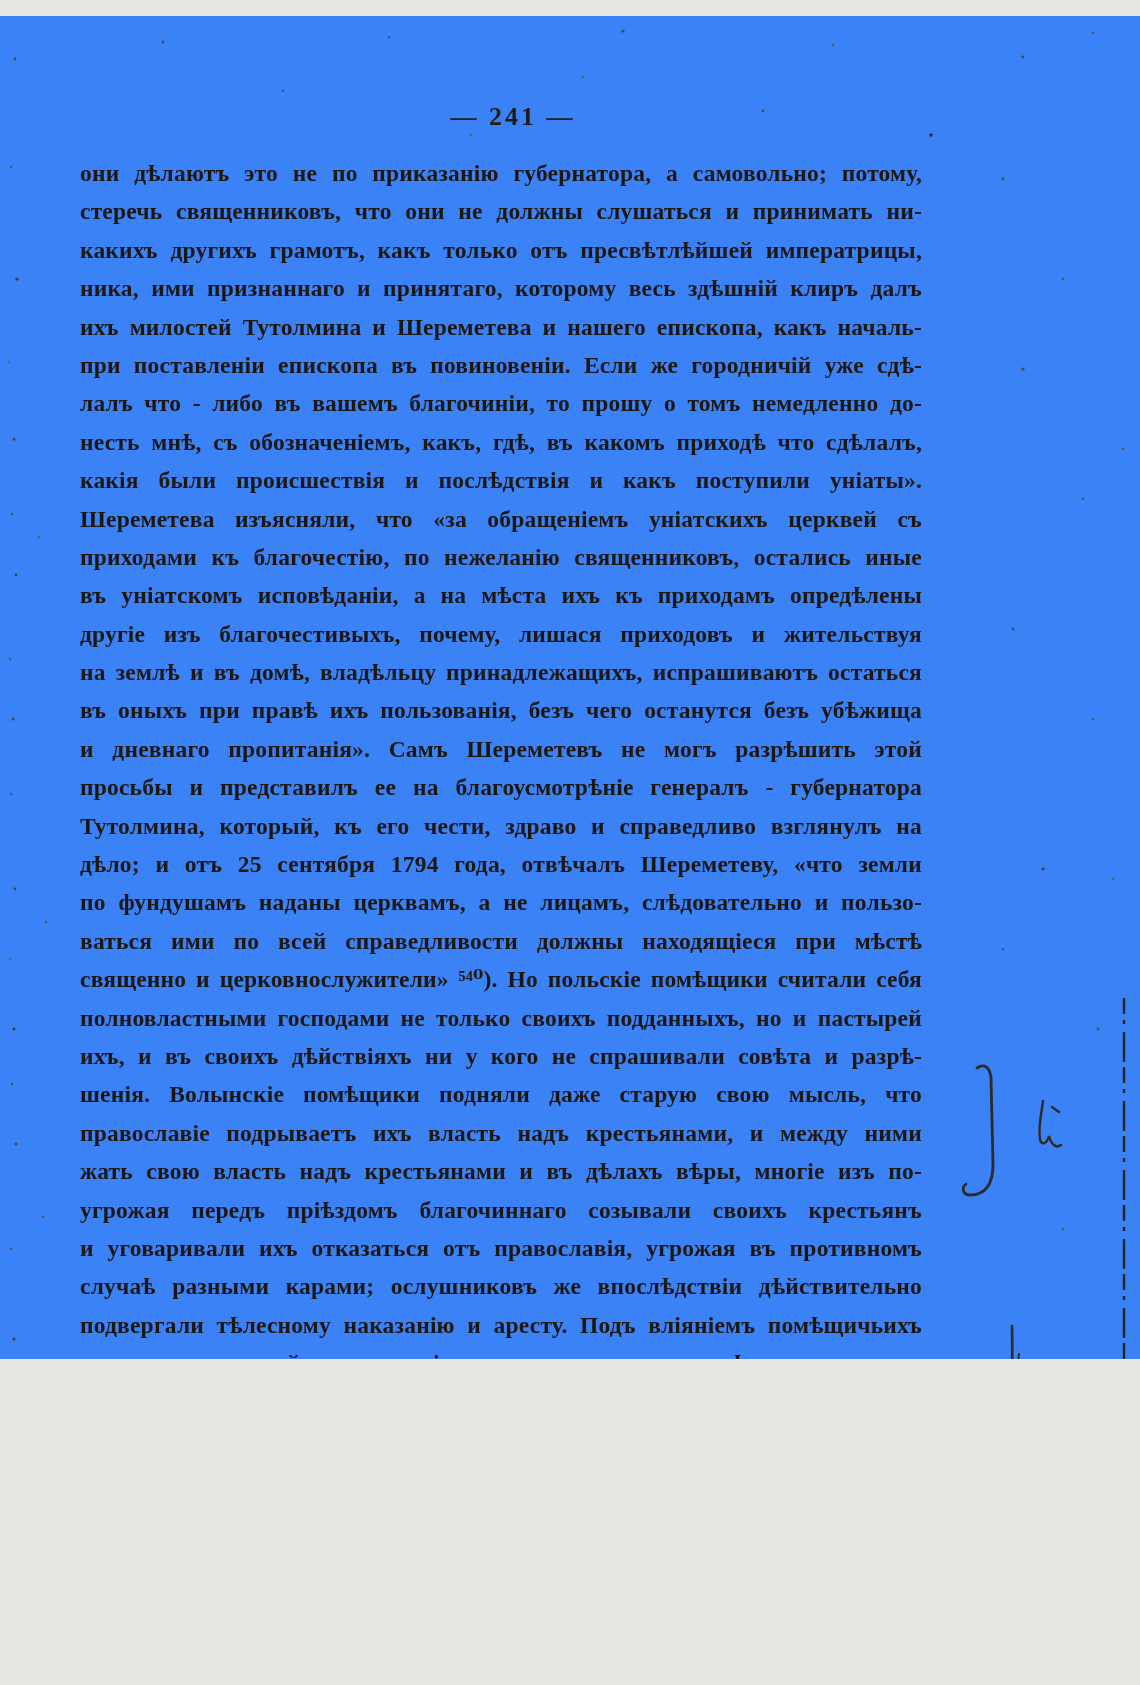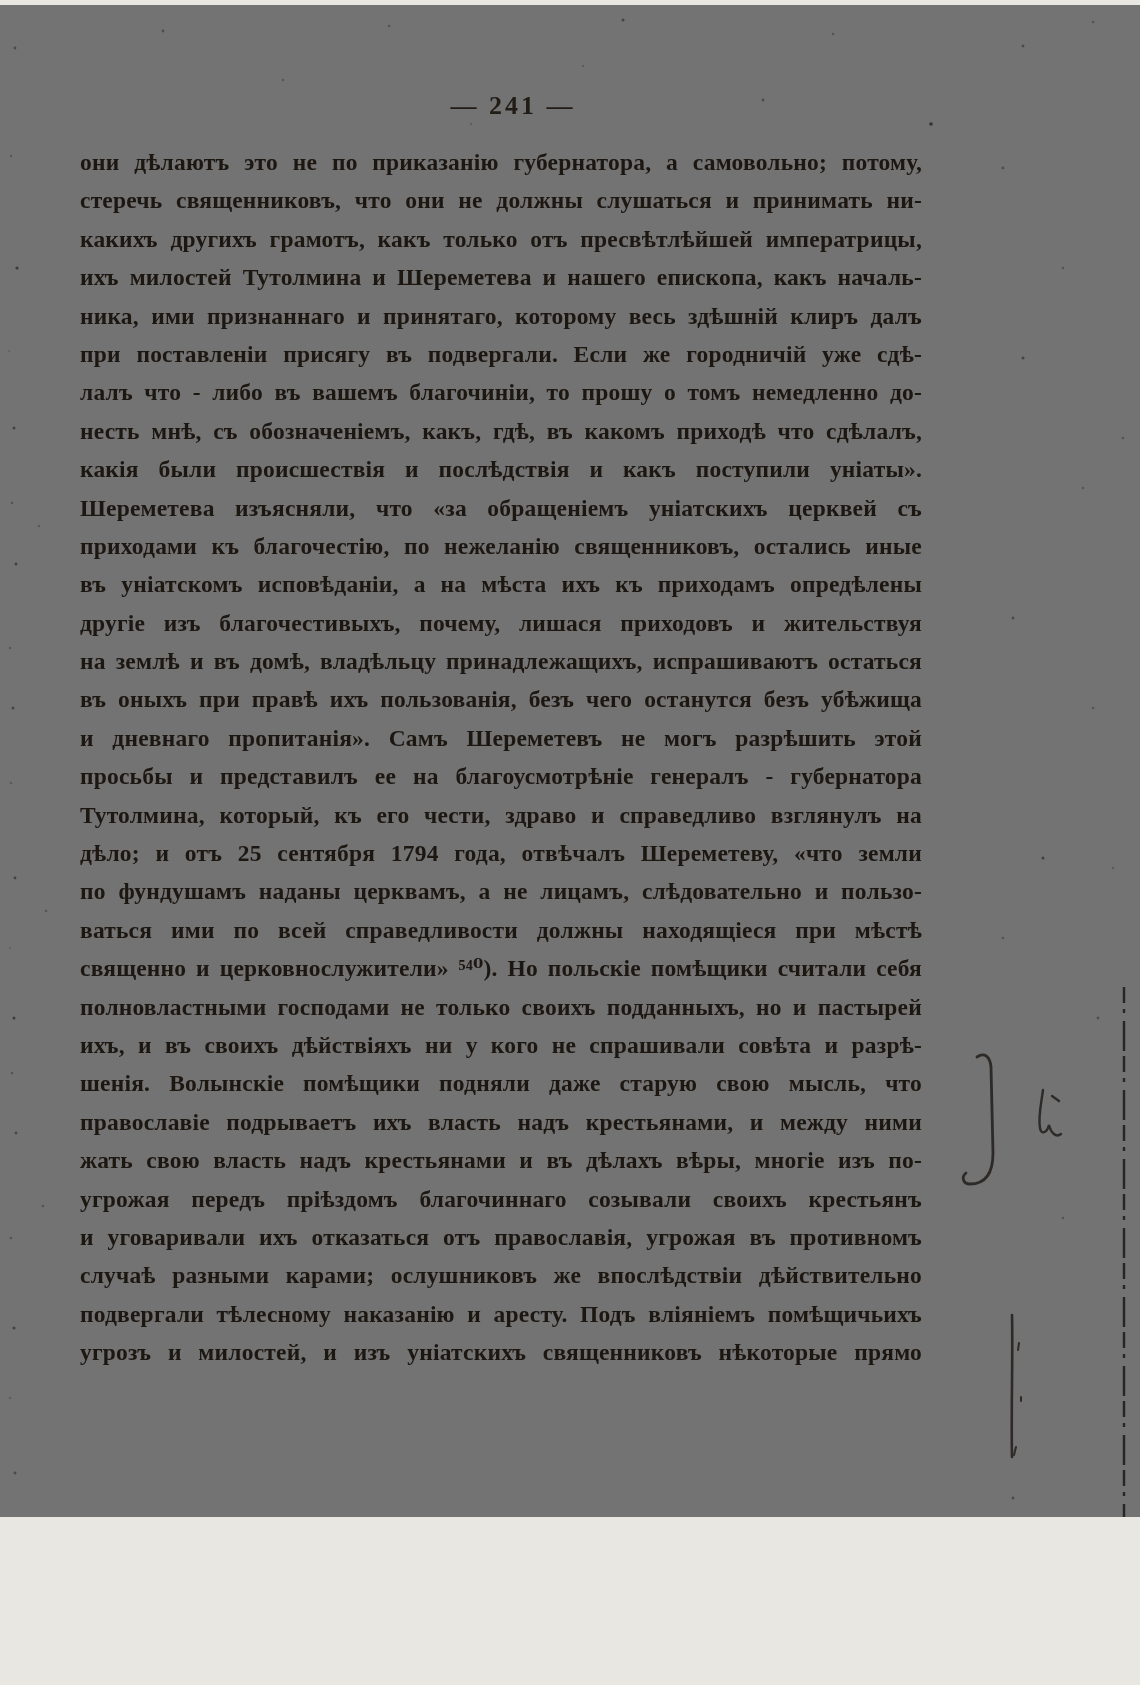--- a/index.html
+++ b/index.html
@@ -1,20 +1,20 @@
 <!DOCTYPE html>
 <html><head>
 <meta charset="utf-8">
 <style>
   html,body{margin:0;padding:0;background:#e9e7e2;}
   .page{
     position:relative;
-    width:1140px;height:1512px;
-    margin:5px auto;
-    background:#737373;
+    width:1140px;height:1343px;
+    margin:16px auto;
+    background:#3b82f6;
     overflow:hidden;
     font-family:"Liberation Serif","DejaVu Serif",serif;
     color:#1d1712;
   }
   .pagenum{
     position:absolute;top:86px;left:92px;width:842px;
     text-align:center;
     font-size:26px;font-weight:700;letter-spacing:3px;
     color:#221c16;
   }
@@ -71,23 +71,23 @@
 <div class="page">
 
   <div class="specks"></div>
 
   <div class="pagenum">— 241 —</div>
 
   <div class="textblock">
     <div class="line">они дѣлаютъ это не по приказанію губернатора, а самовольно; потому,</div>
     <div class="line">стеречь священниковъ, что они не должны слушаться и принимать ни-</div>
     <div class="line">какихъ другихъ грамотъ, какъ только отъ пресвѣтлѣйшей императрицы,</div>
+    <div class="line">ника, ими признаннаго и принятаго, которому весь здѣшній клиръ далъ</div>
     <div class="line">ихъ милостей Тутолмина и Шереметева и нашего епископа, какъ началь-</div>
-    <div class="line">ника, ими признаннаго и принятаго, которому весь здѣшній клиръ далъ</div>
-    <div class="line">при поставленіи присягу въ подвергали. Если же городничій уже сдѣ-</div>
+    <div class="line">при поставленіи епископа въ повиновеніи. Если же городничій уже сдѣ-</div>
     <div class="line">лалъ что - либо въ вашемъ благочиніи, то прошу о томъ немедленно до-</div>
     <div class="line">несть мнѣ, съ обозначеніемъ, какъ, гдѣ, въ какомъ приходѣ что сдѣлалъ,</div>
     <div class="line">какія были происшествія и послѣдствія и какъ поступили уніаты».</div>
     <div class="line">Шереметева изъясняли, что «за обращеніемъ уніатскихъ церквей съ</div>
     <div class="line">приходами къ благочестію, по нежеланію священниковъ, остались иные</div>
     <div class="line">въ уніатскомъ исповѣданіи, а на мѣста ихъ къ приходамъ опредѣлены</div>
     <div class="line">другіе изъ благочестивыхъ, почему, лишася приходовъ и жительствуя</div>
     <div class="line">на землѣ и въ домѣ, владѣльцу принадлежащихъ, испрашиваютъ остаться</div>
     <div class="line">въ оныхъ при правѣ ихъ пользованія, безъ чего останутся безъ убѣжища</div>
     <div class="line">и дневнаго пропитанія». Самъ Шереметевъ не могъ разрѣшить этой</div>

